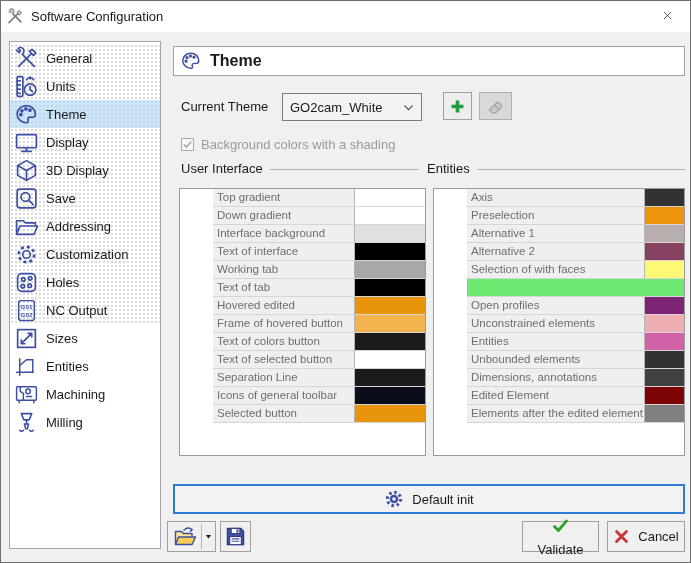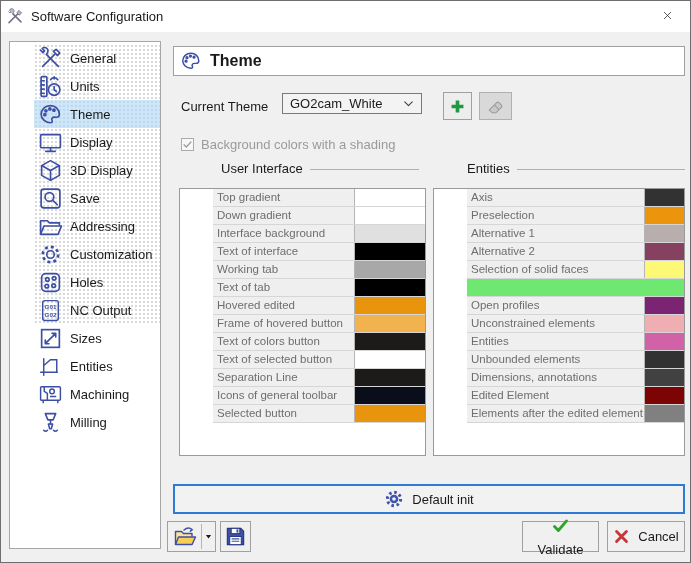--- a/index.html
+++ b/index.html
@@ -14,56 +14,56 @@
   .tb-icon{width:18px;height:18px;margin-right:7px;}
   .tb-icon svg{width:18px;height:18px;display:block;}
   .tb-title{font-size:13px;}
   .close-btn{position:absolute;right:0;top:0;width:45px;height:31px;display:flex;
     align-items:center;justify-content:center;cursor:pointer;}
   .close-btn svg{width:13px;height:13px;}
   
   .sidebar{position:absolute;left:8px;top:40px;width:152px;height:508px;
     background:#fff;border:1px solid #a6a6a6;box-sizing:border-box;padding-top:2px;}
   .sb-item{height:28px;display:flex;align-items:center;gap:7px;padding-left:4px;
-    font-size:13px;cursor:pointer;margin-left:24px;}
+    font-size:13px;cursor:pointer;}
   .sb-item.dotted{background-image:radial-gradient(#d9d9d9 0.8px, transparent 0.9px);
     background-size:4px 4px;}
   .sb-item.selected{background-color:#cfe6f8;
     background-image:radial-gradient(#bad8ee 0.8px, transparent 0.9px);}
   .sb-icon{width:25px;height:25px;color:#3c4fa3;flex:0 0 25px;}
   .sb-icon svg{width:25px;height:25px;display:block;}
   
   .panel-header{position:absolute;left:172px;top:45px;width:512px;height:30px;
     background:#fff;border:1px solid #a0a0a0;box-sizing:border-box;
     display:flex;align-items:center;gap:8px;padding-left:6px;}
   .panel-header .ph-icon{width:22px;height:22px;color:#3c4fa3;}
   .panel-header .ph-icon svg{width:22px;height:22px;display:block;}
   .panel-title{font-size:16px;font-weight:bold;}
   .ct-label{position:absolute;left:180px;top:98px;font-size:13px;}
-  .combobox{position:absolute;left:281px;top:92px;width:140px;height:21px;
+  .combobox{position:absolute;left:281px;top:92px;width:140px;height:28px;
     background:#f3f3f3;border:1px solid #7a7a7a;box-sizing:border-box;
     display:flex;align-items:center;font-size:13px;padding-left:7px;cursor:pointer;}
   .combobox .cb-value{flex:1;}
   .combobox .cb-chevron{width:15px;height:15px;margin-right:5px;}
   .combobox .cb-chevron svg{width:15px;height:15px;display:block;}
   .sq-btn{position:absolute;top:91px;width:29px;height:28px;box-sizing:border-box;
     border:1px solid #a0a0a0;background:#ededed;display:flex;align-items:center;
     justify-content:center;cursor:pointer;}
   .sq-btn svg{width:19px;height:19px;display:block;}
   #add-theme-btn{left:442px;}
   #del-theme-btn{left:478px;width:33px;background:#d9d9d9;border-color:#b0b0b0;}
   
   .chk-row{position:absolute;left:180px;top:136px;display:flex;align-items:center;gap:7px;}
   .chk-box{width:13px;height:13px;border:1px solid #ababab;background:#f8f8f8;
     box-sizing:border-box;display:flex;align-items:center;justify-content:center;cursor:pointer;}
   .chk-box svg{width:11px;height:11px;display:block;}
   .chk-label{font-size:13px;color:#9a9a9a;}
   
   .group-hd{position:absolute;top:160px;display:flex;align-items:center;gap:7px;height:15px;}
-  .group-hd .gh-title{font-size:13px;color:#1a1a1a;white-space:nowrap;margin-left:40px;}
+  .group-hd .gh-title{font-size:13px;color:#1a1a1a;white-space:nowrap;}
   .group-hd .gh-line{flex:1;height:1px;background:#b0b0b0;margin-top:2px;}
   #group-hd-0{left:180px;width:238px;}
   #group-hd-1{left:426px;width:258px;}
   
   .color-table{position:absolute;top:187px;background:#fff;border:1px solid #9a9a9a;
     box-sizing:border-box;overflow:hidden;}
   #table-0{left:178px;width:247px;height:268px;}
   #table-1{left:432px;width:252px;height:268px;}
   .crow{display:flex;height:18px;box-sizing:border-box;border-bottom:1px solid #d6d6d6;margin-left:33px;}
   .crow-label{font-size:11.5px;color:#6e6e6e;padding:2px 2px 0 4px;box-sizing:border-box;
@@ -387,21 +387,21 @@
     </div>
       <div class="crow">
       <div class="crow-label">Alternative 1</div>
       <div class="crow-swatch" style="background: rgb(184, 174, 174);"></div>
     </div>
       <div class="crow">
       <div class="crow-label">Alternative 2</div>
       <div class="crow-swatch" style="background: rgb(134, 64, 96);"></div>
     </div>
       <div class="crow">
-      <div class="crow-label">Selection of solid faces</div>
+      <div class="crow-label">Selection of with faces</div>
       <div class="crow-swatch" style="background: rgb(253, 248, 118);"></div>
     </div>
       <div class="crow">
       <div class="crow-swatch" style="background: rgb(110, 232, 112);"></div>
     </div>
       <div class="crow">
       <div class="crow-label">Open profiles</div>
       <div class="crow-swatch" style="background: rgb(124, 36, 116);"></div>
     </div>
       <div class="crow">

